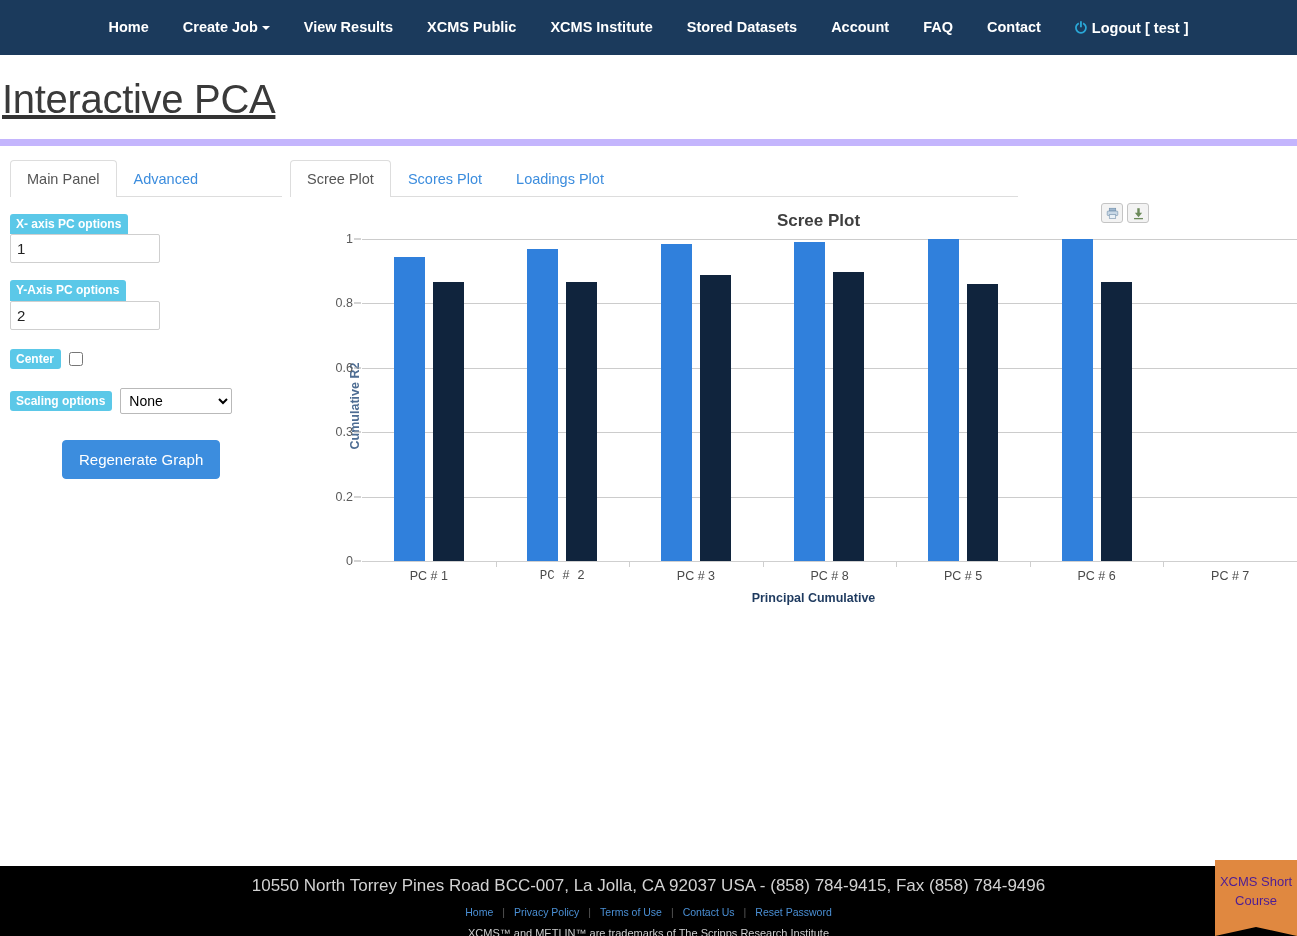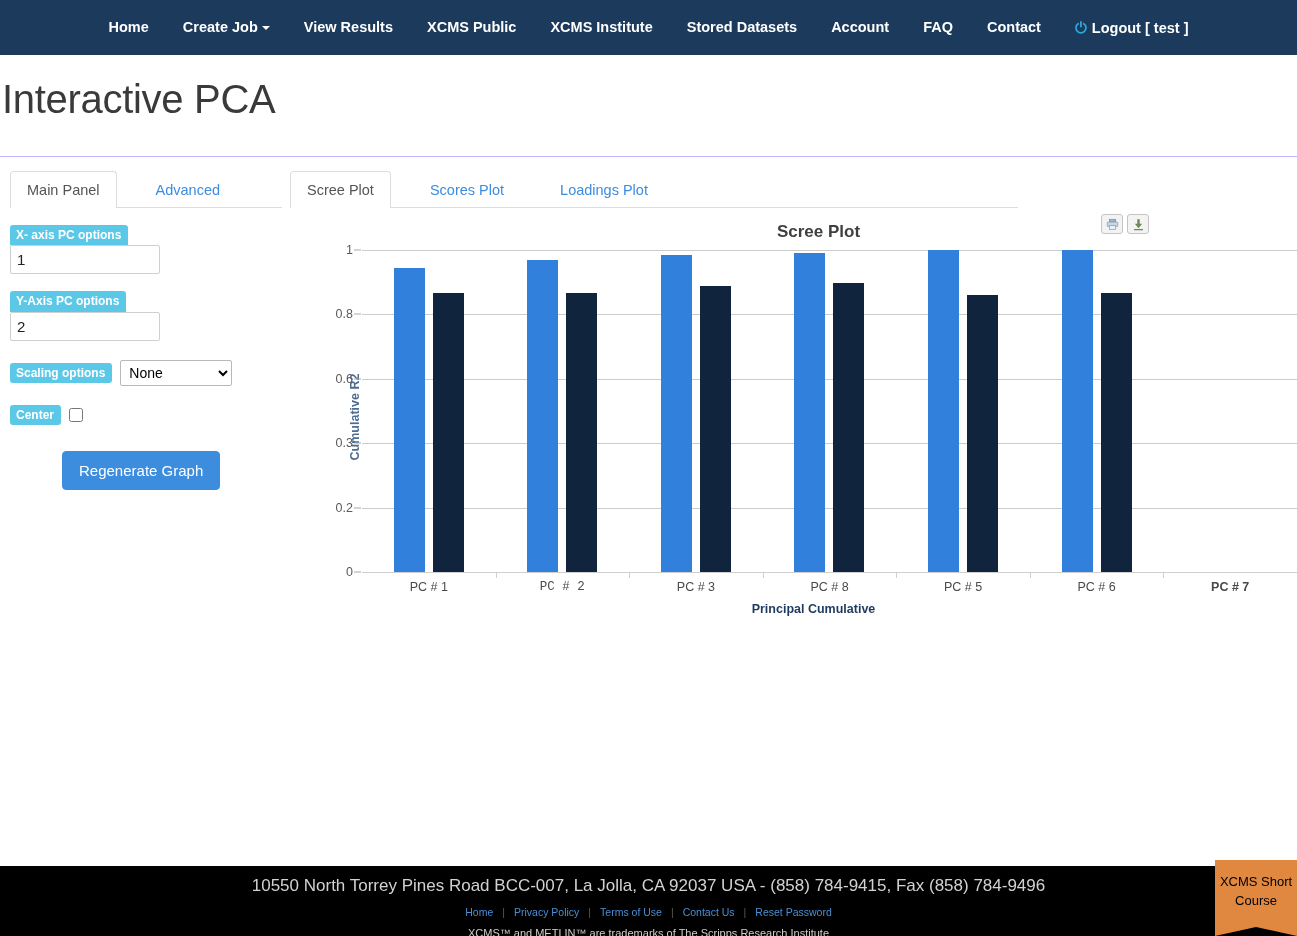--- a/index.html
+++ b/index.html
@@ -25,35 +25,36 @@
   }
   .caret{
     display:inline-block; width:0; height:0; margin-left:4px; vertical-align:middle;
     border-left:4px solid transparent; border-right:4px solid transparent;
     border-top:4px solid #ffffff;
   }
   .power-icon{ color:#2aa8d8; margin-right:5px; font-size:15px; }
 
   
   #pagehead{
-    padding:22px 0 35px 2px;
-    border-bottom:1px solid #c4b5fd;
+    padding:22px 0 18px 2px;
+    border-bottom:7px solid #c4b5fd;
+    text-decoration:underline;
   }
   #pagehead h1{
     margin:0; font-weight:400; font-size:40px; color:#3a3a3a;
     letter-spacing:-0.3px; line-height:1.1;
   }
 
   
   #content{ display:flex; padding-top:14px; }
   #leftcol{ width:290px; flex:0 0 290px; padding-left:10px; }
   #rightcol{ flex:1 1 auto; }
 
   
-  .tabbar{ display:flex; align-items:flex-end; border-bottom:1px solid #ddd;gap:22px; }
+  .tabbar{ display:flex; align-items:flex-end; border-bottom:1px solid #ddd; }
   .tab{
     padding:10px 16px; font-size:14.5px; color:#3c8dde; cursor:pointer;
     border:1px solid transparent; border-bottom:none; margin-bottom:-1px;
     border-radius:4px 4px 0 0; background:transparent; white-space:nowrap;
   }
   .tab.active{
     color:#555; background:#fff;
     border-color:#ddd #ddd #fff #ddd; cursor:default;
   }
   #leftTabs{ width:272px; }
@@ -146,21 +147,21 @@
     background:#000000; color:#cfcfcf; text-align:center;
     padding-top:10px;
   }
   #footer .addr{ font-size:17px; color:#d2d2d2; }
   #footer .links{ margin-top:10px; font-size:10.5px; }
   #footer .links a{ color:#4a8fd4; text-decoration:none; padding:0 4px; }
   #footer .links span{ color:#5a5a5a; padding:0 5px; }
   #footer .tm{ margin-top:9px; font-size:11px; color:#cfcfcf; }
   #shortcourse{
     position:absolute; right:0; bottom:0; width:82px; height:76px;
-    background:#e08840; color:#000000; text-align:center;
+    background:#e08840; color:#4c1d95; text-align:center;
     font-size:13px; line-height:1.45; padding-top:13px;
     clip-path: polygon(0 0,100% 0,100% 100%,50% 88%,0 100%);
   }
 </style>
 </head>
 <body>
 
 <div id="topnav">
   <ul id="navlist">
       <li><a href="#">Home</a></li>
@@ -194,27 +195,27 @@
       <input class="txtinput" value="1" style="">
     </div>
 
     <div class="ctrl">
       <span class="lbl">Y-Axis PC options</span>
       <input class="txtinput" value="2" style="">
     </div>
 
 
     <div class="row-inline">
+      <span class="lbl inline">Center</span>
+      <input type="checkbox" class="cb" style="">
+    </div>
+
+    <div class="row-inline">
       <span class="lbl inline">Scaling options</span>
       <select class="sel" id="scalingSelect"><option>None</option><option>UV</option><option>Pareto</option></select>
-    </div>
-
-    <div class="row-inline">
-      <span class="lbl inline">Center</span>
-      <input type="checkbox" class="cb" style="">
     </div>
 
     <button class="btn-primary">Regenerate Graph</button>
   </div>
 
   <div id="rightcol">
 
     <div class="tabbar" id="chartTabs">
         <div class="tab active">Scree Plot</div>
         <div class="tab">Scores Plot</div>
@@ -292,21 +293,21 @@
             </div>
             <div class="catlabel" style="left: 64.2857%;">PC # 5</div>
             <div class="catsep" style="left: 57.1429%;"></div>
             <div class="catcol" style="left: 71.4286%; width: 14.2857%;">
               <div class="bar b1" title="R2 cumulative PC # 6: 1" style="height: 322px; background: rgb(48, 128, 220);"></div>
               <div class="bar b2" title="Q2 cumulative PC # 6: 0.868" style="height: 279.496px; background: rgb(16, 36, 61);"></div>
             </div>
             <div class="catlabel" style="left: 78.5714%;">PC # 6</div>
             <div class="catsep" style="left: 71.4286%;"></div>
             <div class="catcol" style="left: 85.7143%; width: 14.2857%;"></div>
-            <div class="catlabel" style="left: 92.8571%; font-weight: bold;">PC # 7</div>
+            <div class="catlabel" style="left: 92.8571%;">PC # 7</div>
             <div class="catsep" style="left: 85.7143%;"></div>
           </div>
         <div id="xaxisline"></div>
         <div id="xTitle">Principal Cumulative</div>
       </div>
     </div>
   </div>
 </div>
 
 <div id="footer">

